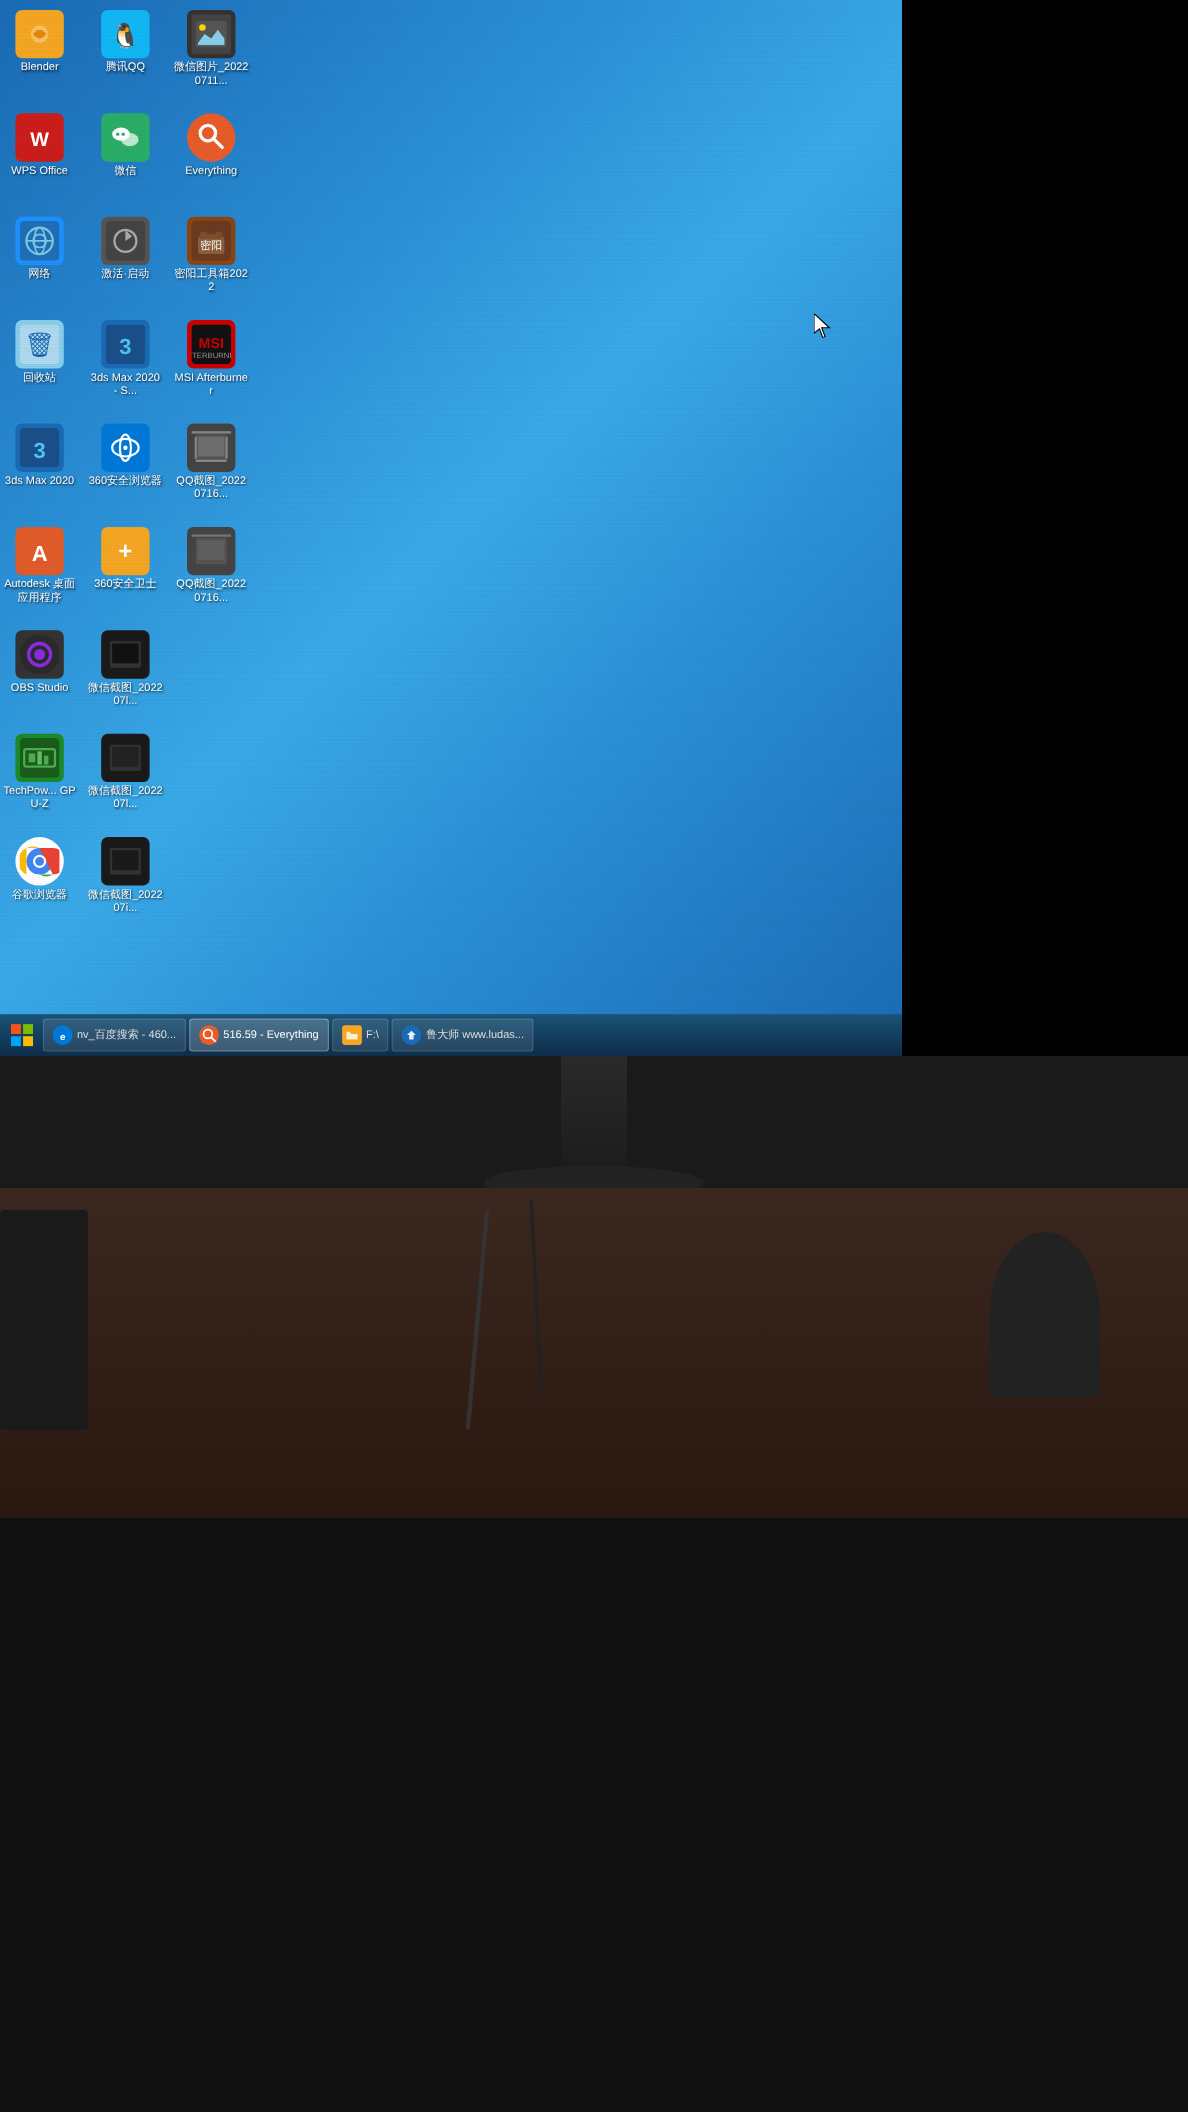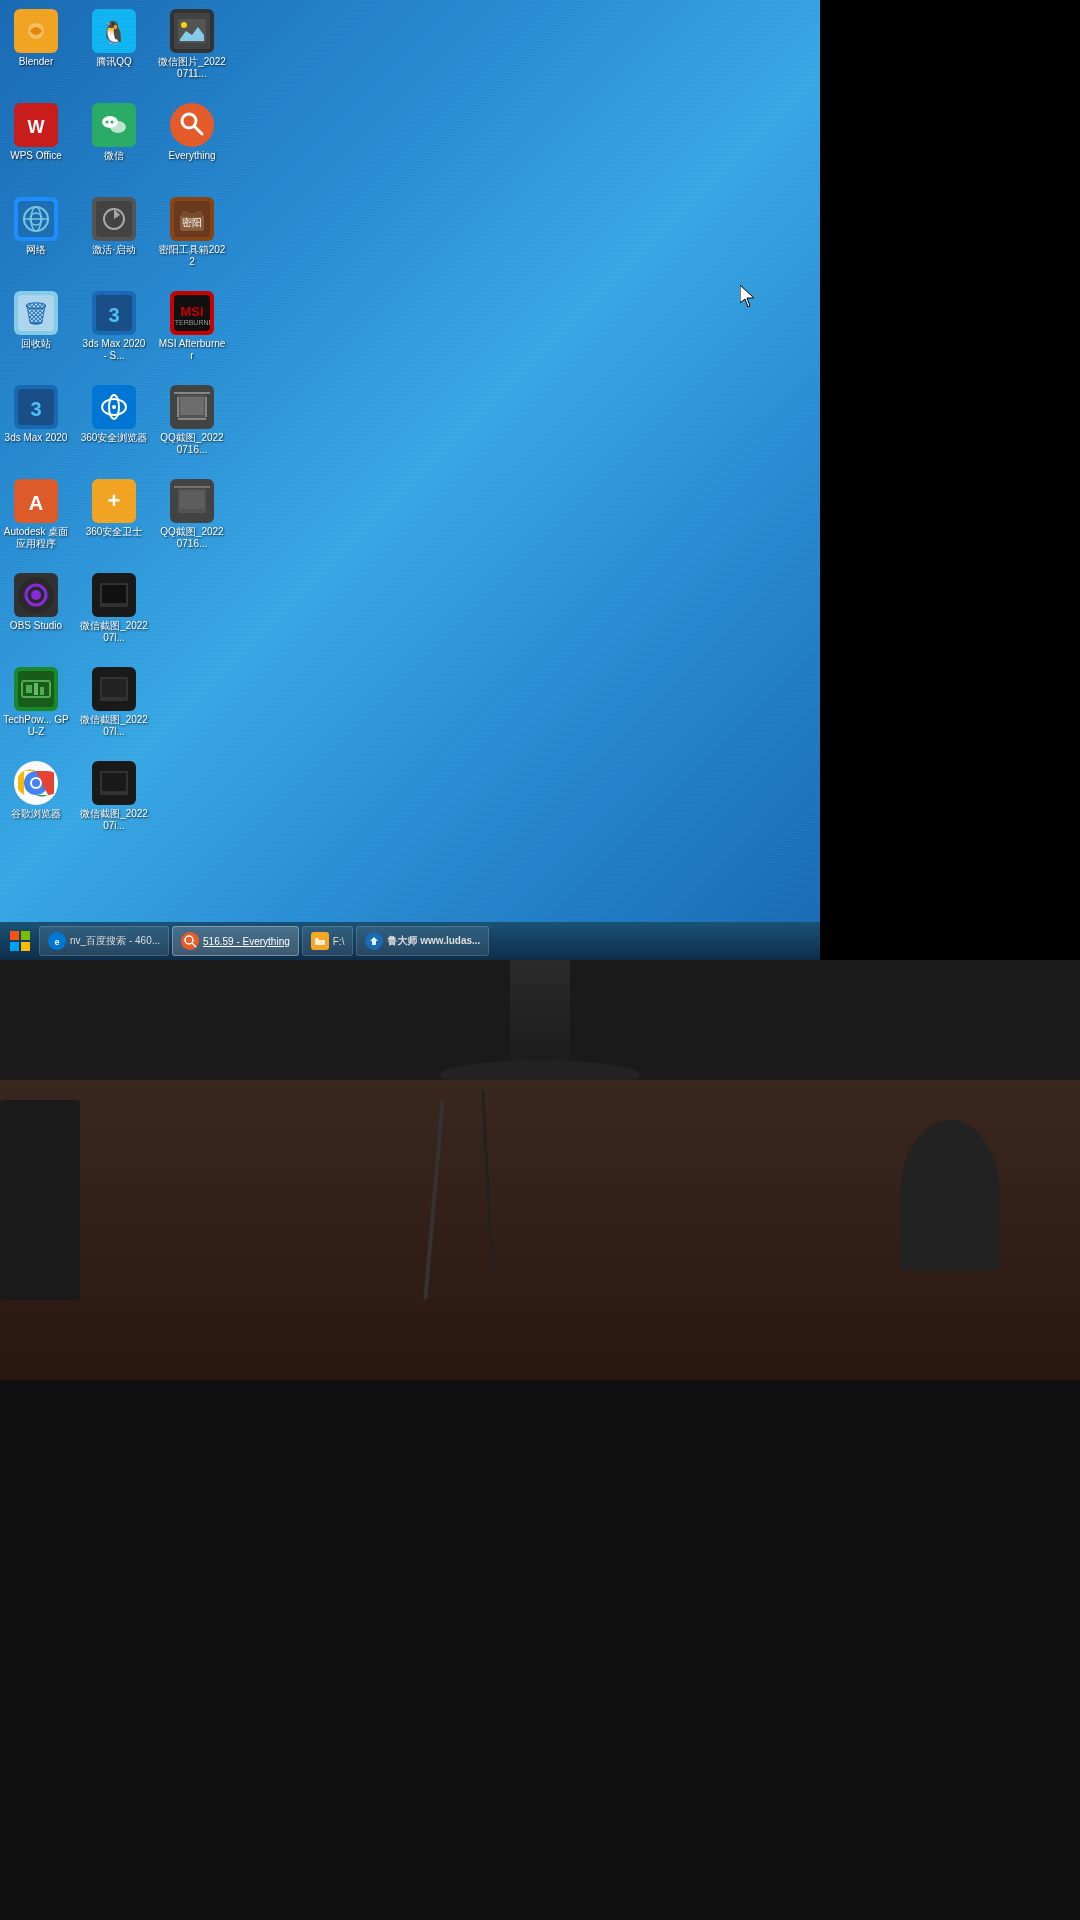--- a/index.html
+++ b/index.html
@@ -130,21 +130,20 @@
       cursor: pointer;
       font-size: 11px;
       color: #fff;
       white-space: nowrap;
       border: 1px solid rgba(255,255,255,0.15);
     }
 
     .taskbar-item.active {
       background: rgba(255,255,255,0.2);
       border-color: rgba(255,255,255,0.3);
-      text-decoration: underline;
     }
 
     .taskbar-icon {
       width: 18px;
       height: 18px;
       border-radius: 3px;
       display: flex;
       align-items: center;
       justify-content: center;
       font-size: 12px;
@@ -540,21 +539,21 @@
         <span style="font-size:10px;color:#ddd;">F:\</span>
       </div>
 
       <div class="taskbar-item">
         <div class="taskbar-icon" style="background:#1a6bb5; border-radius:50%">
           <svg width="14" height="14" viewBox="0 0 14 14">
             <circle cx="7" cy="7" r="7" fill="#1a6bb5"></circle>
             <path d="M3 7 L7 3 L11 7 L9 7 L9 11 L5 11 L5 7Z" fill="white" opacity="0.9"></path>
           </svg>
         </div>
-        <span style="font-size:10px;color:#ddd;font-weight:bold;">鲁大师 www.ludas...</span>
+        <span style="font-size:10px;color:#ddd;">鲁大师 www.ludas...</span>
       </div>
 
     </div>
 
   </div>
 
   <div class="desk-area">
 
     <div style="position:absolute; top:0; left:50%; transform:translateX(-50%); width:60px; height:120px; background:linear-gradient(to bottom, #2a2a2a, #1a1a1a);"></div>
 

